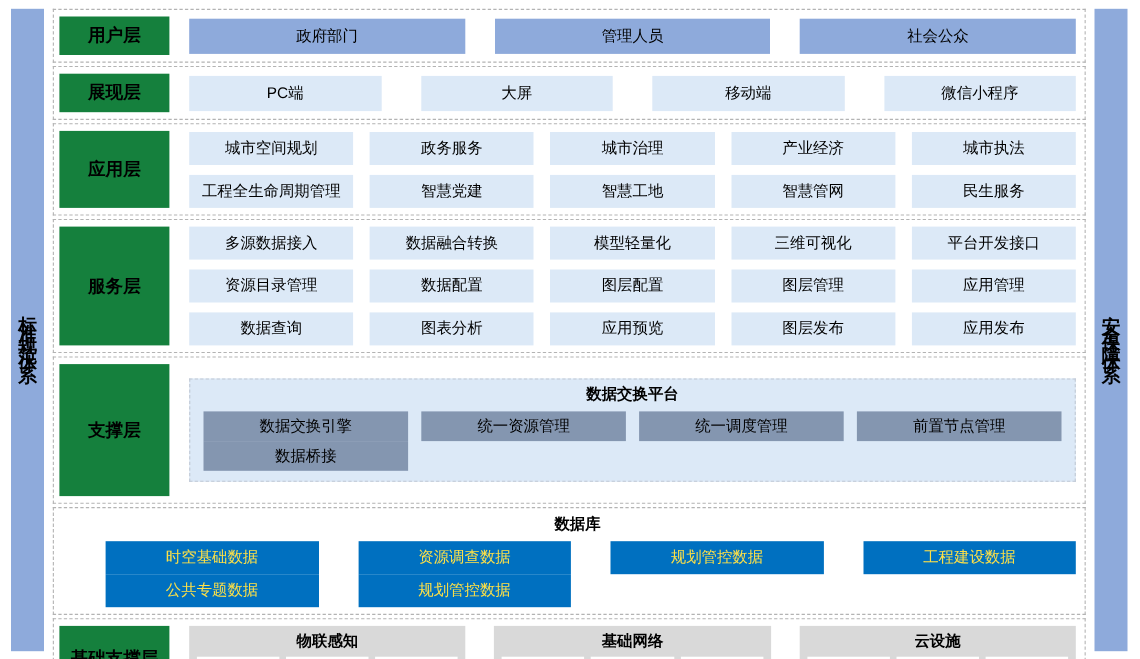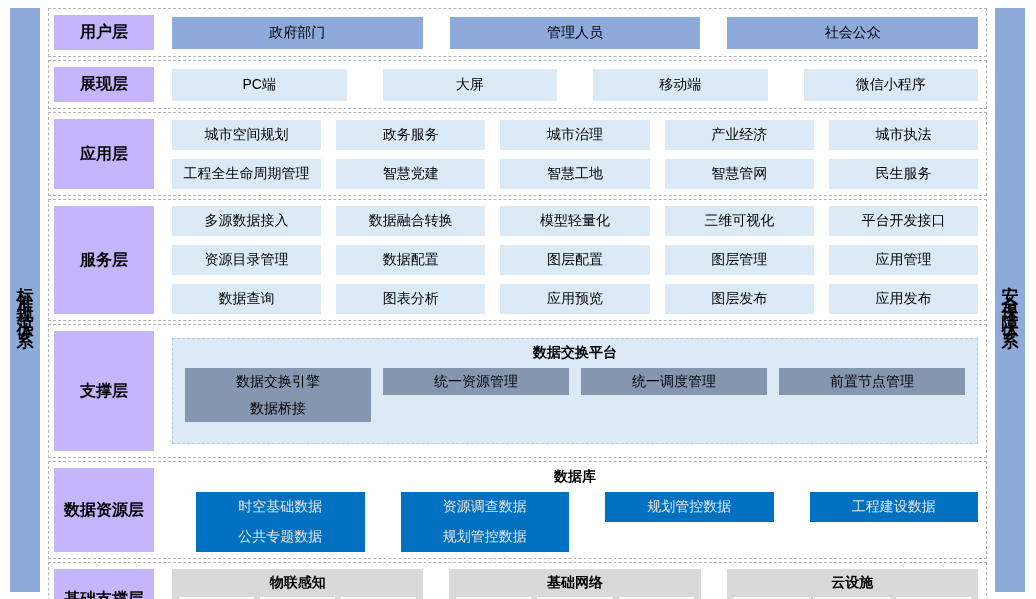--- a/index.html
+++ b/index.html
@@ -7,49 +7,49 @@
   body { font-family: "Liberation Sans", "DejaVu Sans", sans-serif; color: #000; }
 
   .root { width: 1036px; height: 599px; padding: 8px 11px 7px 10px; display: flex; gap: 8px; background: #fff; }
 
   .pillar { width: 30px; background: #8EAADB; display: flex; align-items: center; justify-content: center; flex: 0 0 30px; }
   .pillar-text { writing-mode: vertical-rl; text-orientation: upright; font-weight: bold; font-size: 17px; letter-spacing: 9px; color: #000; }
 
   .main { flex: 1; display: flex; flex-direction: column; gap: 3px; min-width: 0; }
 
   .layer-row { border: 1px dashed #b3b3b3; display: flex; align-items: center; padding: 6px 8px 6px 5px; gap: 0; background: #fff; }
-  .layer-label { flex: 0 0 100px; align-self: stretch; background: #c4b5fd; display: flex; align-items: center; justify-content: center; font-weight: bold; font-size: 16px; text-align: center; }
+  .layer-label { flex: 0 0 100px; align-self: stretch; background: #15803d; display: flex; align-items: center; justify-content: center; font-weight: bold; font-size: 16px; text-align: center; }
   .items-area { flex: 1; margin-left: 18px; min-width: 0; }
 
   .h49 { flex: 0 0 49px; }
   .h84 { flex: 0 0 84px; }
   .h119 { flex: 0 0 119px; }
   .h134 { flex: 0 0 134px; }
   .h62 { flex: 0 0 62px; }
   .h68 { flex: 0 0 68px; }
 
   .item { display: flex; align-items: center; justify-content: center; font-size: 14px; white-space: nowrap; overflow: hidden; }
   .item-medium { background: #8EAADB; height: 32px; }
   .item-light  { background: #DCE9F7; height: 32px; }
   .item-dark   { background: #8496B0; height: 27px; }
-  .item-bright { background: #0070C0; color: #e5e5e5; height: 30px; margin-left: 24px; }
+  .item-bright { background: #0070C0; color: #fde047; height: 30px; margin-left: 24px; }
   .item-white  { background: #ffffff; height: 27px; }
 
   .flex-row3 { display: flex; gap: 27px; }
   .flex-row3 > .item { flex: 1; }
   .flex-row4 { display: flex; gap: 36px; }
   .flex-row4 > .item { flex: 1; }
 
   .grid5 { display: grid; grid-template-columns: repeat(5, 1fr); column-gap: 15px; row-gap: 9px; }
   .grid5 .item { height: 30px; }
 
   .grid6 { display: grid; grid-template-columns: repeat(4, 1fr); column-gap: 12px; }
 
   .panel-stack { display: flex; flex-direction: column; gap: 7px; }
-  .sub-panel { background: #DCE9F7; border: 1px dashed #c0c8d4; padding: 3px 12px 21px 12px; }
+  .sub-panel { background: #DCE9F7; border: 1px dashed #c0c8d4; padding: 3px 12px 9px 12px; }
   .sub-panel-title { text-align: center; font-weight: bold; font-size: 14px; padding: 2px 0 6px 0; }
 
   .titled-area .area-title { text-align: center; font-weight: bold; font-size: 14px; padding-bottom: 6px; }
 
   .groups-row { display: flex; gap: 26px; }
   .group-panel { flex: 1; background: #D9D9D9; padding: 4px 7px 6px 7px; }
   .group-title { text-align: center; font-weight: bold; font-size: 14px; padding: 1px 0 5px 0; }
   .group-items { display: flex; gap: 6px; }
   .group-items .item { flex: 1; font-size: 13.5px; }
 </style>
@@ -130,21 +130,20 @@
             <div class="item item-dark">统一资源管理</div>
             <div class="item item-dark">统一调度管理</div>
             <div class="item item-dark">前置节点管理</div>
             <div class="item item-dark">数据桥接</div>
           </div>
         </div>
       </div>
     </div>
 
     <div class="layer-row h62">
-      <div class="layer-label">数据资源层</div>
       <div class="items-area titled-area">
         <div class="area-title">数据库</div>
         <div class="grid6">
           <div class="item item-bright">时空基础数据</div>
           <div class="item item-bright">资源调查数据</div>
           <div class="item item-bright">规划管控数据</div>
           <div class="item item-bright">工程建设数据</div>
           <div class="item item-bright">公共专题数据</div>
           <div class="item item-bright">规划管控数据</div>
         </div>

